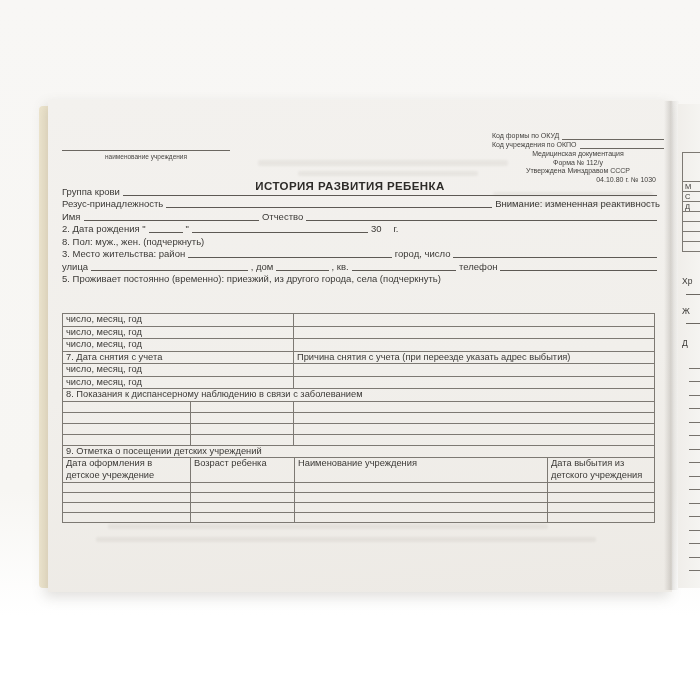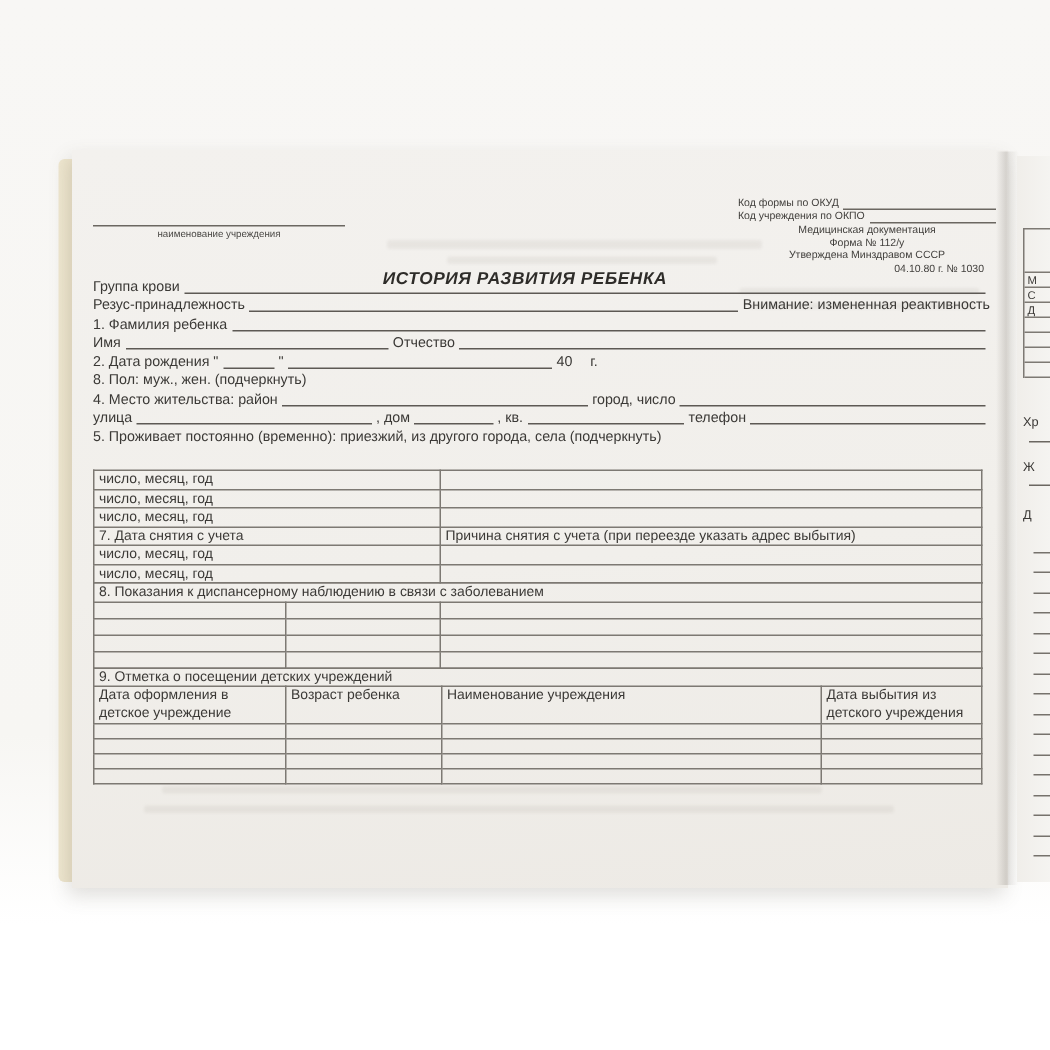--- a/index.html
+++ b/index.html
@@ -22,21 +22,21 @@
   
   .inst-line{position:absolute;left:14px;top:50px;width:168px;border-bottom:1px solid #6b6761;}
   .inst-caption{position:absolute;left:26px;top:53px;width:144px;text-align:center;
                 font-size:6.5px;color:#4a4845;}
   .codes{position:absolute;left:444px;top:32px;width:172px;font-size:7px;color:#413f3c;line-height:8.6px;}
   .code-row{display:flex;align-items:flex-end;height:9px;}
   .code-row .cfill{flex:1;border-bottom:1px solid #6b6761;margin:0 0 1px 3px;height:2px;}
   .code-center{text-align:center;}
   .code-right{text-align:right;padding-right:8px;}
   .title{position:absolute;left:0;top:80px;width:604px;text-align:center;
-         font-size:11.5px;font-weight:bold;letter-spacing:.4px;color:#2e2c29;font-style:italic;}
+         font-size:11.5px;font-weight:bold;letter-spacing:.4px;color:#2e2c29;}
 
   
   .formlines{position:absolute;left:14px;top:84px;width:598px;font-size:9.5px;color:#3b3936;}
   .fl{display:flex;align-items:flex-end;height:12.5px;white-space:nowrap;}
   .fl span{line-height:11px;}
   .fill{border-bottom:1px solid #5d5954;height:2px;margin:0 3px 1px 3px;}
   .f1{flex:1;} .f2{flex:2;} .f3{flex:3;}
   .wq{width:34px;flex:none;} .wy{width:176px;flex:none;}
   .gap{width:12px;flex:none;} .endpad{width:200px;flex:none;}
 
@@ -102,44 +102,40 @@
       <div class="fl">
         <span>Группа крови</span>
           <span class="fill f1"></span>
       </div>
       <div class="fl">
         <span>Резус-принадлежность</span>
           <span class="fill f1"></span>
         <span>Внимание: измененная реактивность</span>
       </div>
       <div class="fl">
-        <span>1. Фамилия ребенка</span>
-          <span class="fill f1"></span>
-      </div>
-      <div class="fl">
         <span>Имя</span>
           <span class="fill f1"></span>
         <span>Отчество</span>
           <span class="fill f2"></span>
       </div>
       <div class="fl">
         <span>2. Дата рождения "</span>
           <span class="fill wq"></span>
         <span>"</span>
           <span class="fill wy"></span>
-        <span>40</span>
+        <span>30</span>
           <span class="gap"></span>
         <span>г.</span>
           <span class="endpad"></span>
       </div>
       <div class="fl">
         <span>8. Пол: муж., жен. (подчеркнуть)</span>
       </div>
       <div class="fl">
-        <span>4. Место жительства: район</span>
+        <span>3. Место жительства: район</span>
           <span class="fill f2"></span>
         <span>город, число</span>
           <span class="fill f2"></span>
       </div>
       <div class="fl">
         <span>улица</span>
           <span class="fill f3"></span>
         <span>, дом</span>
           <span class="fill f1"></span>
         <span>, кв.</span>

